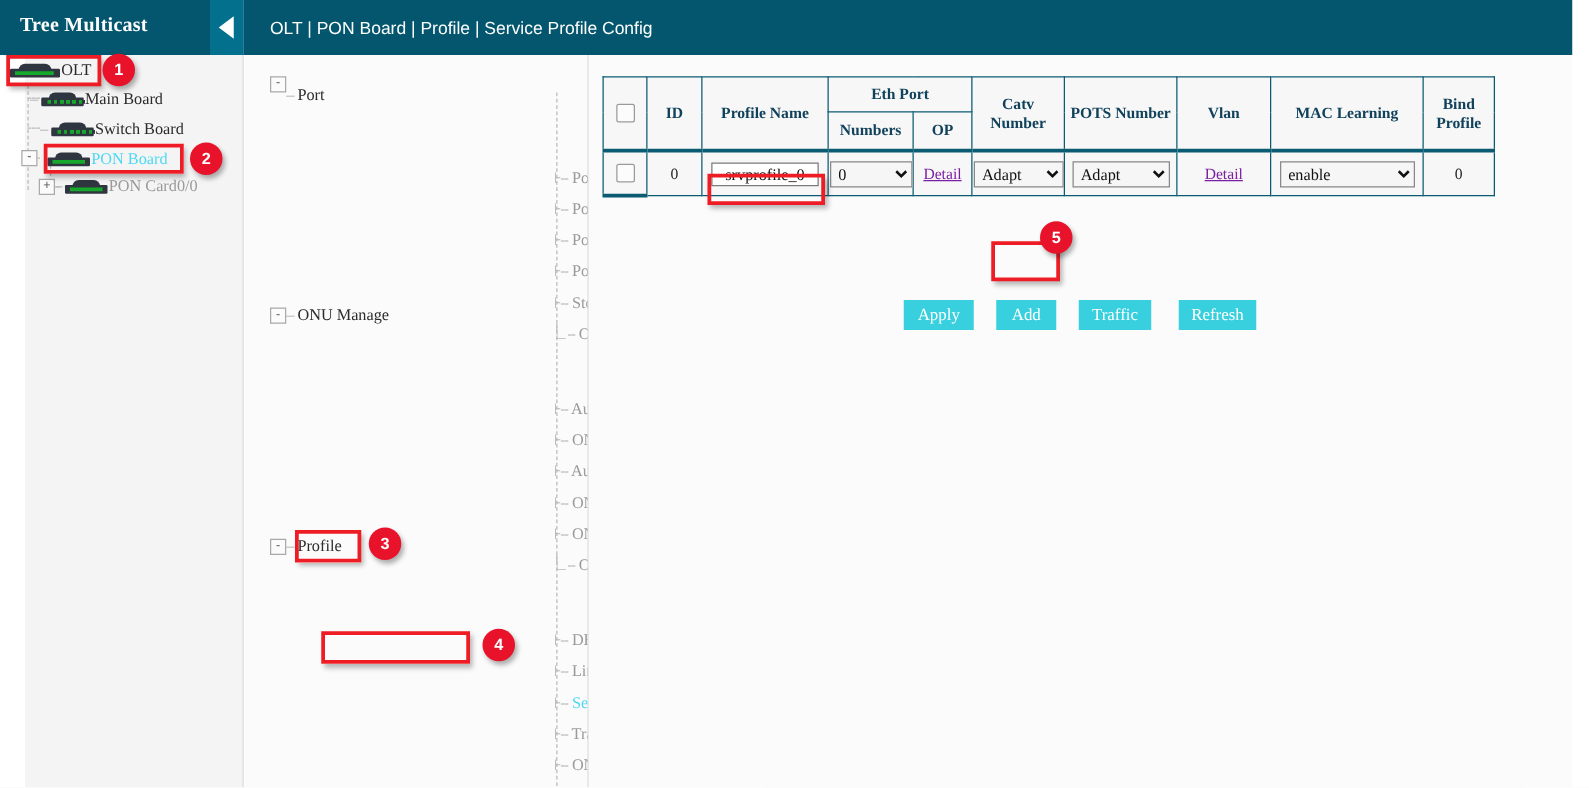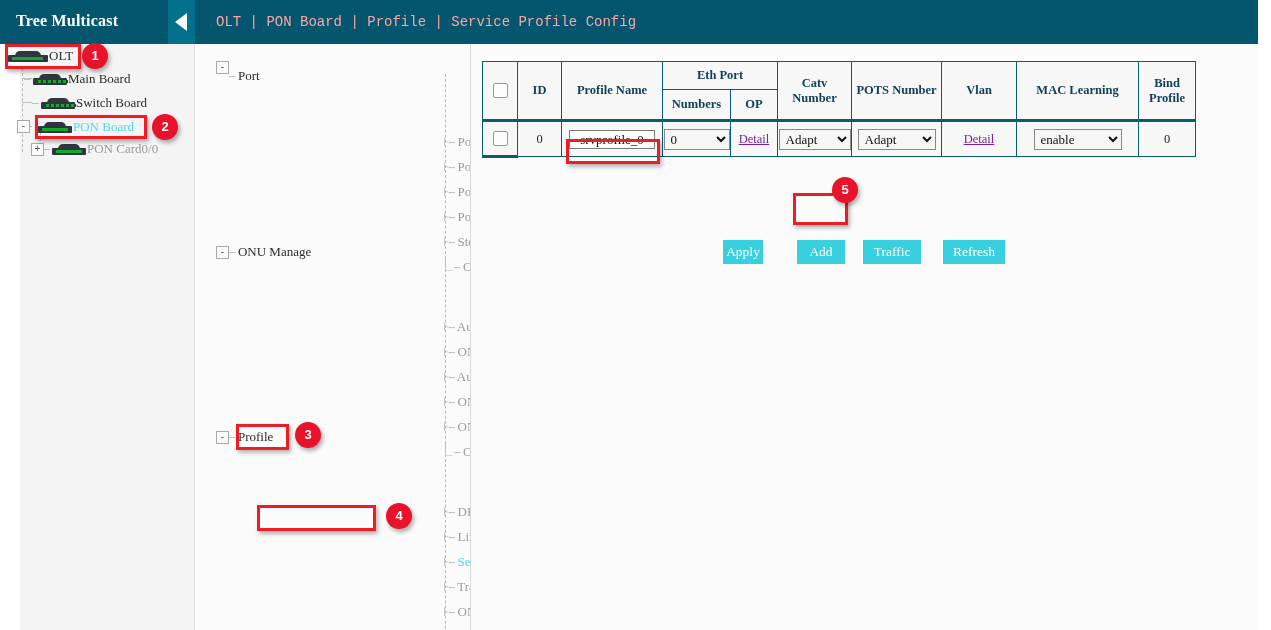--- a/index.html
+++ b/index.html
@@ -75,22 +75,22 @@
   }
   .dash-h{position:absolute;height:0;border-top:1px dashed #b9b9b9;}
   .dash-v{position:absolute;width:0;border-left:1px dashed #b9b9b9;}
 
   
   .topbar{
     position:absolute;left:195px;top:0;width:1063px;height:44px;
     background:#03566d;
   }
   .breadcrumb{
-    position:absolute;left:21px;top:14px;color:#fca5a5;font-size:14px;
-    font-family:Liberation Mono, monospace;white-space:nowrap;
+    position:absolute;left:21px;top:14px;color:#ffffff;font-size:14px;
+    font-family:Liberation Sans, sans-serif;white-space:nowrap;
   }
   .topbar-gap{position:absolute;left:1258px;top:0;width:13px;height:44px;background:#fff;}
 
   
   .menupanel{
     position:absolute;left:196px;top:44px;width:274px;height:586px;
     background:#fbfbfb;border-right:1px solid #d9d9d9;overflow:hidden;
   }
   .mnode{position:absolute;height:20px;line-height:20px;white-space:nowrap;}
   .mlabel{font-family:"Liberation Serif", serif;font-size:13px;}
@@ -136,21 +136,21 @@
     text-align:center;box-sizing:border-box;padding:0;
   }
   select.sel{
     font-family:"Liberation Serif", serif;font-size:13px;color:#111;
     border:1px solid #888;background:#f6f6f6;height:21px;box-sizing:border-box;
     padding:0 2px;
   }
   .sel-num{width:66px;}
   .sel-adapt{width:72px;}
   .sel-adapt2{width:78px;}
-  .sel-mac{width:88px;}
+  .sel-mac{width:108px;}
   a.detail{
     color:#7b1fa2;font-family:"Liberation Serif", serif;font-size:12.5px;
     text-decoration:underline;
   }
 
   .btnrow{position:absolute;left:0;top:196px;width:787px;}
   .btn{
     position:absolute;height:24px;line-height:24px;
     background:#38d0de;color:#ffffff;text-align:center;
     font-family:"Liberation Serif", serif;font-size:13.5px;
@@ -436,21 +436,21 @@
             <select class="sel sel-mac">
               <option>enable</option>
             </select>
           </td>
           <td style="border-top:3px solid #0b5c72">0</td>
         </tr>
       </tbody>
     </table>
 
     <div class="btnrow">
-      <button class="btn" style="left:252px;width:40px;">Apply</button>
+      <button class="btn" style="left:252px;width:56px;">Apply</button>
       <button class="btn" style="left:326px;width:48px;">Add</button>
       <button class="btn" style="left:392px;width:58px;">Traffic</button>
       <button class="btn" style="left:472px;width:62px;">Refresh</button>
     </div>
   </div>
   <div class="content-right-gap"></div>
 
   <div class="annbox" style="left:5px;top:44px;width:76px;height:25px;"></div>
   <div class="annbadge" style="left:82px;top:43px;">1</div>
 

